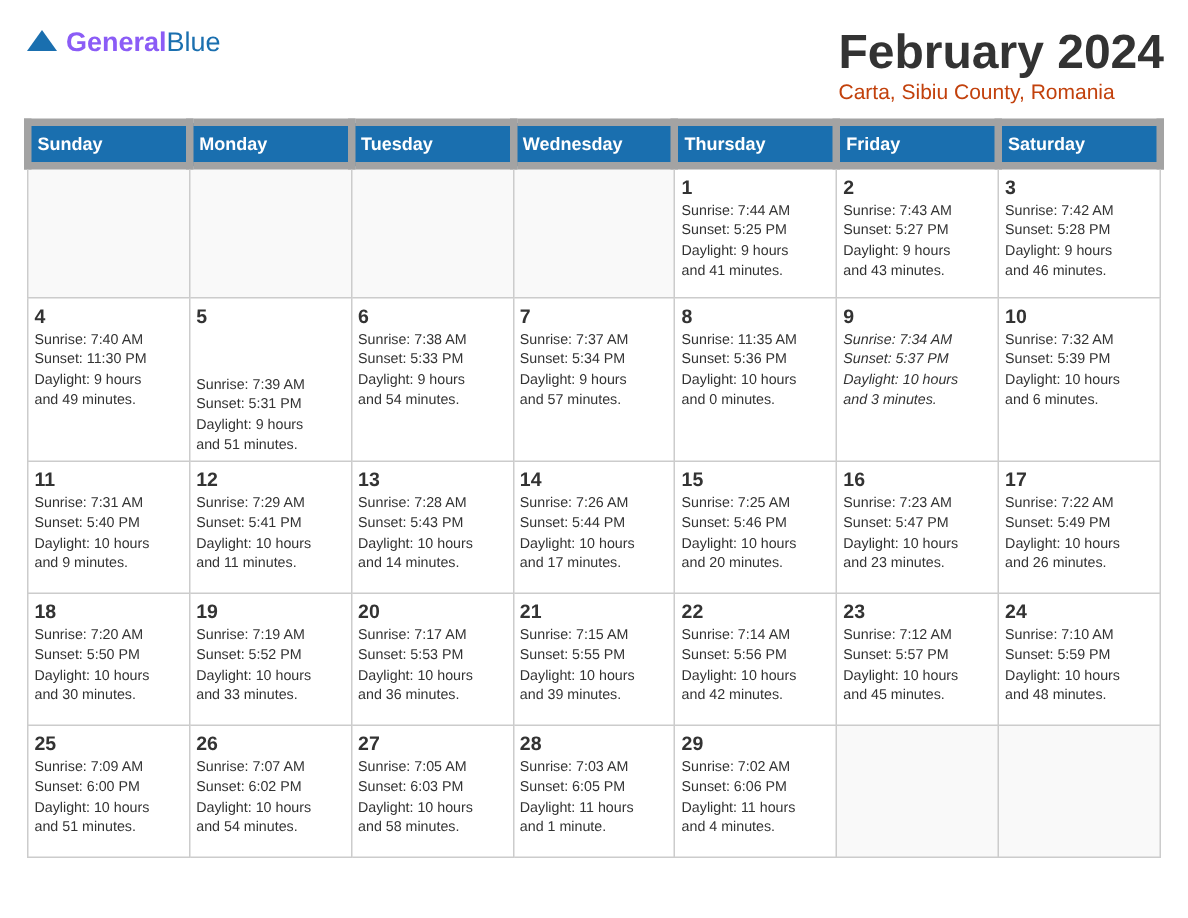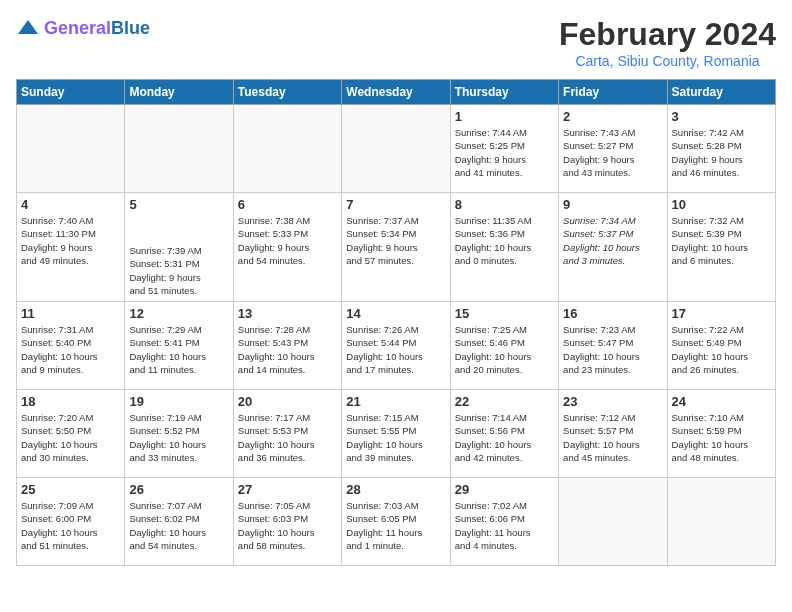--- a/index.html
+++ b/index.html
@@ -21,52 +21,52 @@
       align-items: center;
       gap: 4px;
     }
     .logo-text-general {
       font-size: 18px;
       font-weight: bold;
       color: #8b5cf6;
     }
     .logo-text-blue {
       font-size: 18px;
-      font-weight: bold;
+      font-weight: normal;
       color: #1a6faf;
     }
     .logo-icon {
       width: 24px;
       height: 24px;
     }
     .title-area {
-      text-align: center;
+      text-align: left;
     }
     .month-title {
       font-size: 32px;
       font-weight: bold;
       color: #333;
     }
     .subtitle {
       font-size: 14px;
-      color: #3b82f6;
+      color: #c2410c;
     }
     table {
       width: 100%;
       border-collapse: collapse;
       table-layout: fixed;
     }
     th {
       background-color: #1a6faf;
       color: #fff;
       font-size: 12px;
       font-weight: bold;
       padding: 5px 4px;
       text-align: left;
-      border: 1px solid #a3a3a3;
+      border: 5px solid #a3a3a3;
     }
     td {
       border: 1px solid #ccc;
       vertical-align: top;
       padding: 4px;
       font-size: 10px;
       color: #333;
       height: 88px;
       background: #fff;
     }

